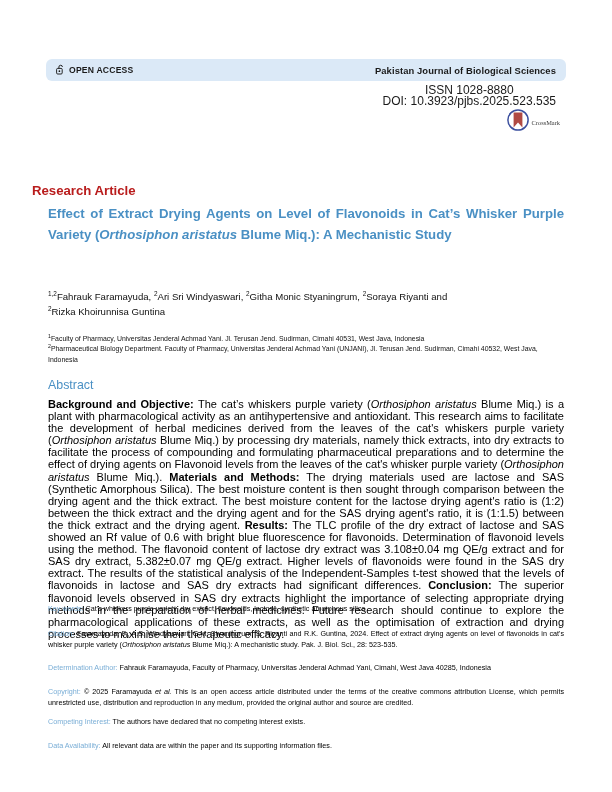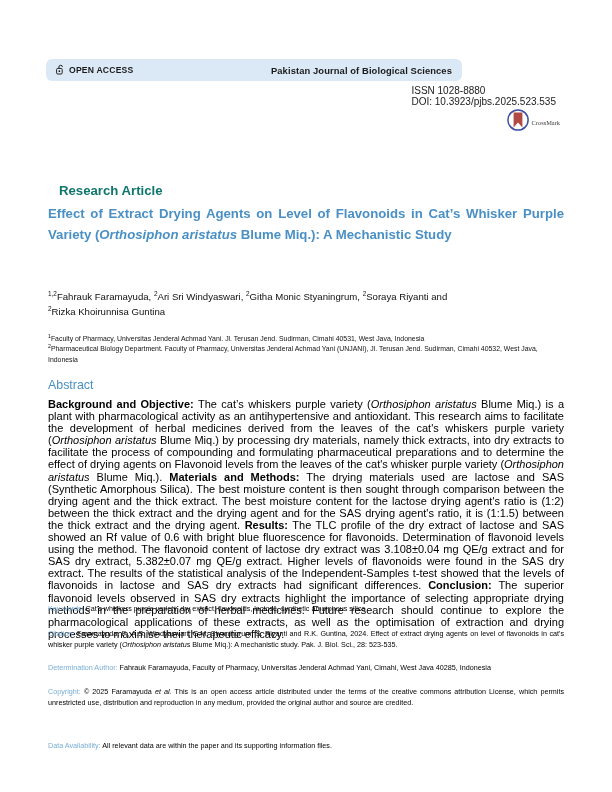--- a/index.html
+++ b/index.html
@@ -22,21 +22,21 @@
     height: 792px;
     background: #ffffff;
     box-sizing: border-box;
   }
 
   
   .header-bar {
     position: absolute;
     left: 46px;
     top: 59px;
-    width: 416px;
+    width: 520px;
     height: 22px;
     background: #dbe9f7;
     border-radius: 6px;
     display: flex;
     align-items: center;
     justify-content: space-between;
     padding: 0 10px;
     box-sizing: border-box;
   }
   .oa-group {
@@ -57,22 +57,22 @@
     color: #1a1a1a;
     letter-spacing: 0.1px;
     padding-left: 20px;
   }
 
   
   .issn-block {
     position: absolute;
     right: 56px;
     top: 85px;
-    text-align: left;
-    font-size: 10px;
+    text-align: center;
+    font-size: 12px;
     line-height: 11px;
     color: #1a1a1a;
   }
 
   
   .crossmark {
     position: absolute;
     right: 52px;
     top: 109px;
     display: flex;
@@ -81,25 +81,25 @@
   }
   .crossmark-label {
     font-size: 6.4px;
     color: #3a3a3a;
     font-family: "Liberation Serif", serif;
   }
 
   
   .article-type {
     position: absolute;
-    left: 59px;
+    left: 32px;
     top: 183px;
     font-size: 13.2px;
     font-weight: bold;
-    color: #0f766e;
+    color: #b91c1c;
   }
   .article-title {
     position: absolute;
     left: 48px;
     top: 203px;
     width: 516px;
     font-size: 13.2px;
     font-weight: bold;
     color: #4a90c4;
     line-height: 21px;
@@ -243,18 +243,21 @@
   </div>
 
   <div class="meta" id="corresponding-block">
     <span class="meta-label">Determination Author:</span><span>  Fahrauk Faramayuda, Faculty of Pharmacy, Universitas Jenderal Achmad Yani, Cimahi, West Java 40285, Indonesia</span>
   </div>
 
   <div class="meta" id="copyright-block">
     <span class="meta-label">Copyright:</span><span> © 2025 Faramayuda </span><i>et al.</i><span> This is an open access article distributed under the terms of the creative commons attribution License, which permits unrestricted use, distribution and reproduction in any medium, provided the original author and source are credited.</span>
   </div>
 
+  <div class="meta" id="competing-block">
+    <span class="meta-label">Competing Interest:</span><span>  The authors have declared that no competing interest exists.</span>
+  </div>
 
   <div class="meta" id="availability-block">
     <span class="meta-label">Data Availability:</span><span>  All relevant data are within the paper and its supporting information files.</span>
   </div>
 
 </div>
 
 </body></html>

